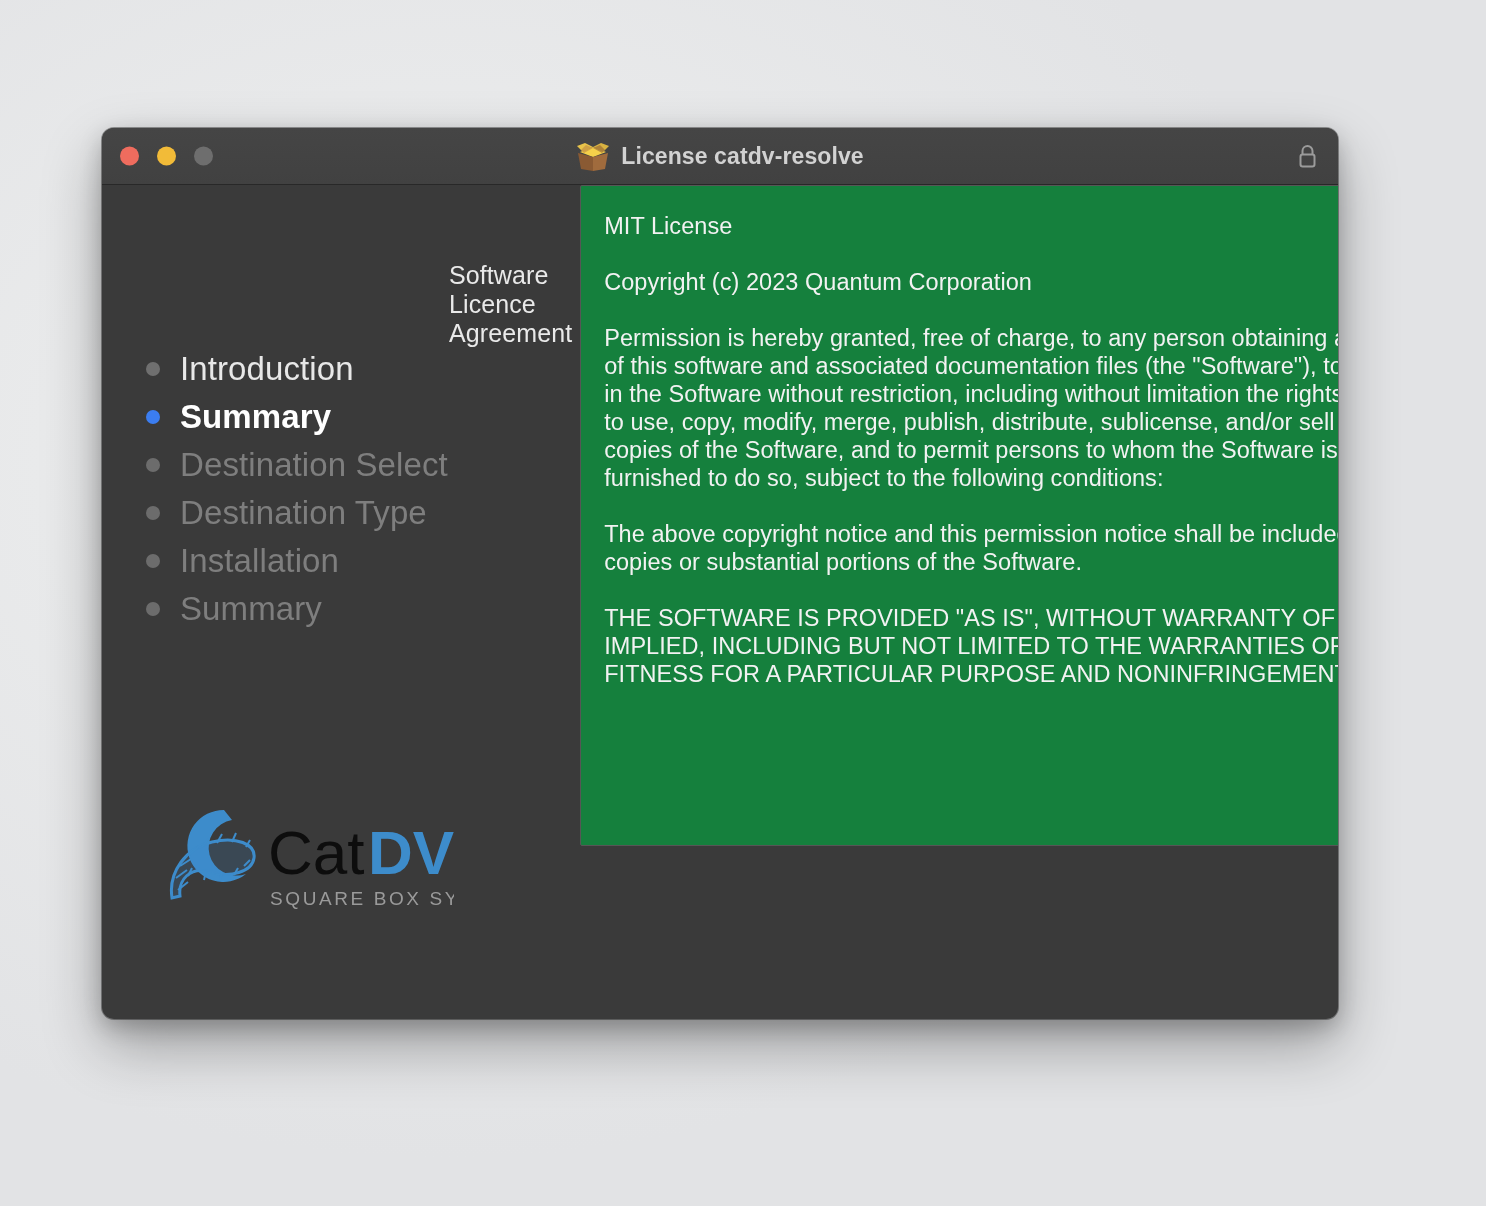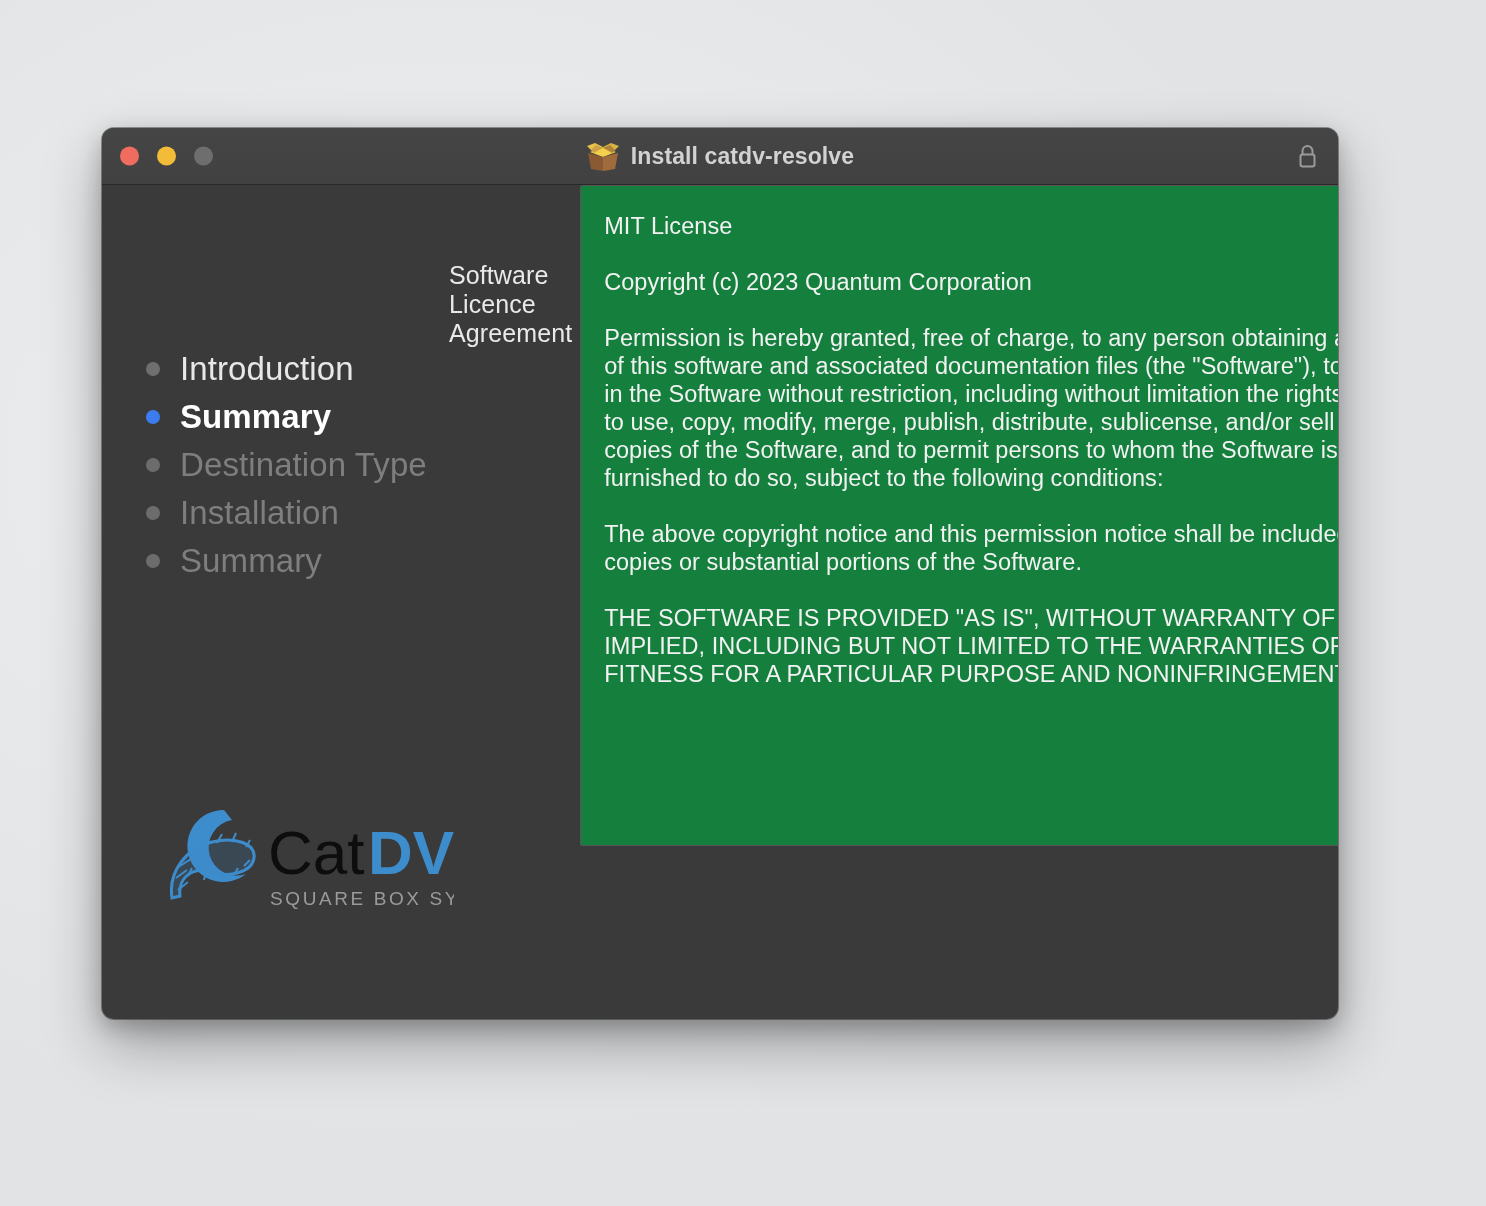--- a/index.html
+++ b/index.html
@@ -221,21 +221,21 @@
     <div class="title-center">
       <svg class="pkg-icon" viewBox="0 0 34 30">
         <polygon points="4,11 17,6 30,11 17,16" fill="#f5d04a"></polygon>
         <polygon points="2,12 5,28 17,30 17,16" fill="#8a5a33"></polygon>
         <polygon points="32,12 29,28 17,30 17,16" fill="#a06b3d"></polygon>
         <polygon points="1,5 9,2 17,6 7,11" fill="#e8c34a"></polygon>
         <polygon points="33,5 25,2 17,6 27,11" fill="#d9b341"></polygon>
         <polygon points="5,9 10,4 17,7 8,12" fill="#b8813f" opacity="0.55"></polygon>
         <polygon points="29,9 24,4 17,7 26,12" fill="#8a5a33" opacity="0.55"></polygon>
       </svg>
-      <div class="window-title">Install catdv-resolve</div>
+      <div class="window-title">License catdv-resolve</div>
     </div>
 
     <svg class="lock-icon" viewBox="0 0 21 25">
       <path d="M5.5 11 V7.5 a5 5 0 0 1 10 0 V11" fill="none" stroke="#9b9b9b" stroke-width="2"></path>
       <rect x="3.5" y="11" width="14" height="12" rx="2.2" fill="none" stroke="#9b9b9b" stroke-width="2"></rect>
     </svg>
   </div>
 
   <div class="window-body">
 
@@ -244,20 +244,24 @@
       <div class="step done">
         <span class="step-dot"></span>
         <span class="step-label">Introduction</span>
       </div>
 
       <div class="step active">
         <span class="step-dot"></span>
         <span class="step-label">Summary</span>
       </div>
 
+      <div class="step">
+        <span class="step-dot"></span>
+        <span class="step-label">Destination Select</span>
+      </div>
 
       <div class="step">
         <span class="step-dot"></span>
         <span class="step-label">Destination Type</span>
       </div>
 
       <div class="step">
         <span class="step-dot"></span>
         <span class="step-label">Installation</span>
       </div>

